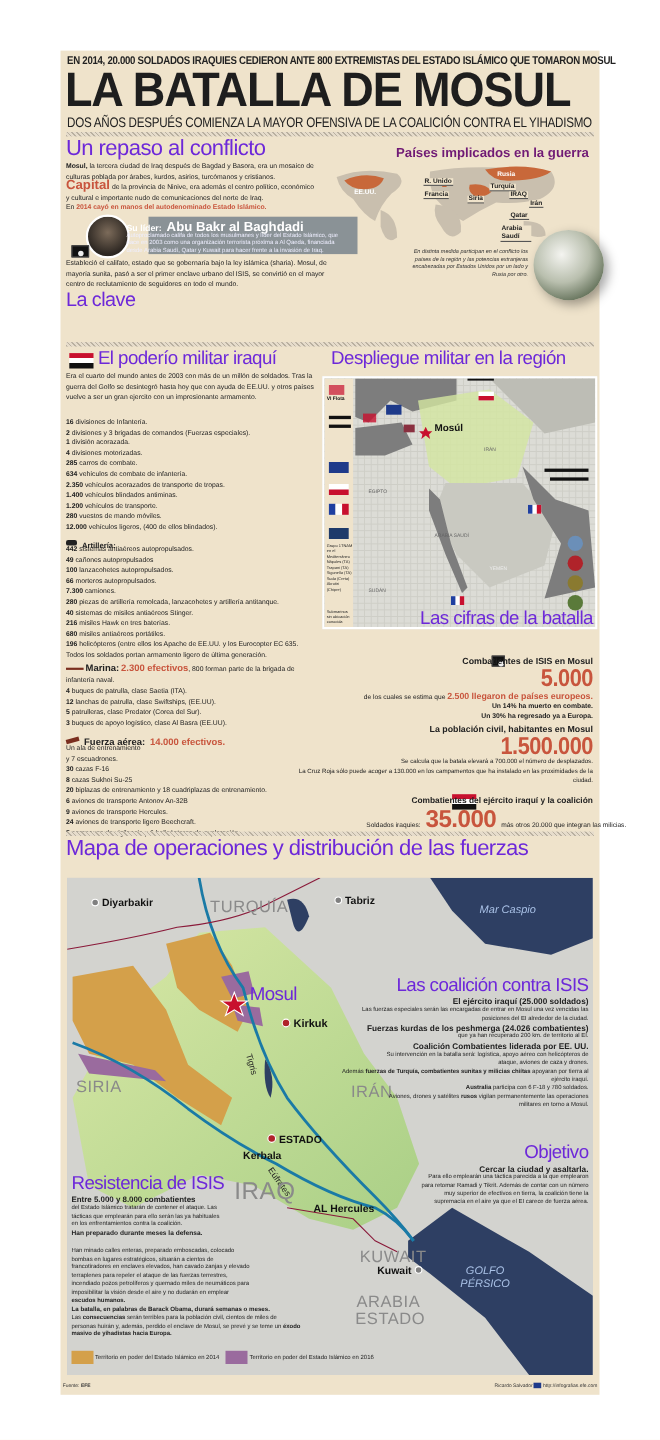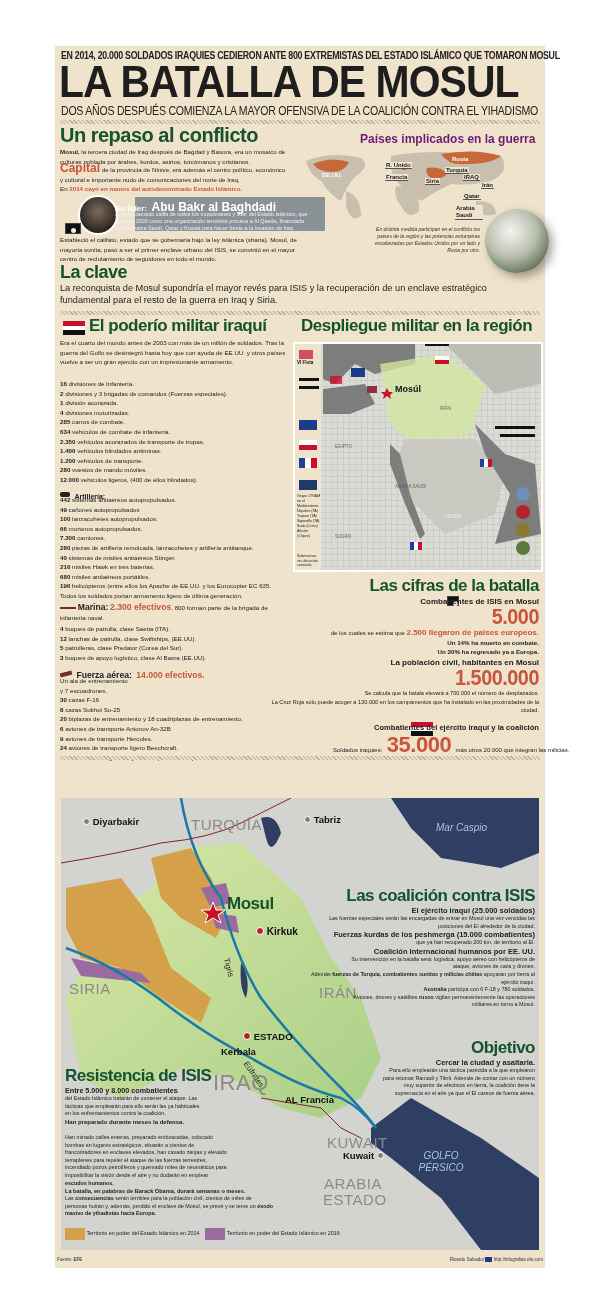--- a/index.html
+++ b/index.html
@@ -3,21 +3,21 @@
 <meta charset="utf-8">
 <style>
   * { box-sizing: border-box; margin: 0; padding: 0; }
   body { width: 600px; height: 1309px; background: #ffffff; font-family: "Liberation Sans", sans-serif; position: relative; overflow: hidden; }
   .sheet { position: absolute; left: 55px; top: 46px; width: 490px; height: 1222px; background: #efe3cb; }
   .abs { position: absolute; }
   .hatch { position: absolute; height: 4px; background: repeating-linear-gradient(45deg, #b9b0a0 0 1px, #e6dccb 1px 3px); }
   .kicker { left: 6px; top: 4px; width: 480px; font-size: 10.2px; font-weight: bold; letter-spacing: -0.3px; color: #222; transform: scaleX(0.86); transform-origin: left; white-space: nowrap; }
   .title { left: 4px; top: 14px; width: 482px; font-size: 44px; font-weight: bold; color: #1e1e1e; letter-spacing: -1px; line-height: 44px; transform: scaleX(0.93); transform-origin: left; white-space: nowrap; }
   .subtitle { left: 6px; top: 58px; font-size: 12.6px; color: #222; letter-spacing: -0.3px; transform: scaleX(0.84); transform-origin: left; white-space: nowrap; }
-  .h-red { color: #14532d; font-weight: bold; letter-spacing: -0.5px; white-space: nowrap; }
+  .h-red { color: #6d28d9; font-weight: normal; letter-spacing: -0.5px; white-space: nowrap; }
   .body-s { font-size: 6.2px; color: #222; line-height: 9.6px; }
   b { font-weight: bold; }
   .red { color: #c8553d; font-weight: bold; }
   .globe { width: 64px; height: 64px; border-radius: 50%; background: radial-gradient(circle at 40% 35%, #f4f4f0 0%, #b9bfae 45%, #5f6d55 80%, #333 100%); box-shadow: 4px 4px 10px rgba(0,0,0,0.35); }
   .country-lbl { font-size: 6px; font-weight: bold; color: #222; background: #efe3cb; padding: 0 1px; border-bottom: 1px solid #555; white-space: nowrap; }
   .leader { background: #8a9296; }
   .avatar { width: 40px; height: 40px; border-radius: 50%; border: 2px solid #fff; background: radial-gradient(circle at 50% 40%, #7c6b5a, #2d2722 70%); }
   .isisflag { width: 16px; height: 11px; background: #111; border: 1px solid #444; }
   .isisflag::after { content: ""; position: absolute; width: 5px; height: 5px; border-radius: 50%; background: #eee; left: 5px; top: 4px; }
   .iraqflag { width: 22px; height: 14px; background: linear-gradient(#c8102e 0 33%, #fff 33% 66%, #111 66%); }
@@ -84,21 +84,20 @@
   <div class="abs country-lbl" style="left:390px;top:121px;">Turquía</div>
   <div class="abs country-lbl" style="left:370px;top:132px;">Siria</div>
   <div class="abs country-lbl" style="left:408px;top:128px;">IRAQ</div>
   <div class="abs country-lbl" style="left:426px;top:136px;">Irán</div>
   <div class="abs country-lbl" style="left:408px;top:147px;">Qatar</div>
   <div class="abs country-lbl" style="left:400px;top:159px;width:28px;white-space:normal;line-height:7px;">Arabia Saudí</div>
   <div class="abs" style="left:310px;top:180px;width:115px;font-size:5px;line-height:7px;font-style:italic;text-align:right;color:#333;">En distinta medida participan en el conflicto los países de la región y las potencias extranjeras encabezadas por Estados Unidos por un lado y Rusia por otro.</div>
   <div class="abs globe" style="left:430px;top:163px;"></div>
 
   <div class="abs h-red" style="left:5px;top:216px;font-size:18px;">La clave</div>
-  <div class="abs" style="left:5px;top:236px;width:480px;font-size:9.2px;line-height:12px;color:#222;">La reconquista de Mosul supondría el mayor revés para ISIS y la recuperación de un enclave estratégico fundamental para el resto de la guerra en Iraq y Siria.</div>
   <div class="hatch" style="left:5px;top:265px;width:480px;"></div>
 
   <div class="abs iraqflag" style="left:8px;top:275px;"></div>
   <div class="abs h-red" style="left:34px;top:270px;font-size:17px;">El poderío militar iraquí</div>
   <div class="abs body-s" style="left:5px;top:292px;width:230px;">Era el cuarto del mundo antes de 2003 con más de un millón de soldados. Tras la guerra del Golfo se desintegró hasta hoy que con ayuda de EE.UU. y otros países vuelve a ser un gran ejercito con un impresionante armamento.</div>
 
   <div class="abs body-s" style="left:5px;top:333px;width:230px;">
     <div><b>16</b><span> divisiones de Infantería.</span></div>
     <div><b>2</b><span> divisiones y 3 brigadas de comandos (Fuerzas especiales).</span></div>
     <div><b>1</b><span> división acorazada.</span></div>
@@ -209,21 +208,21 @@
       <div>Akrotiri (Chipre)</div>
     </div>
     <div class="abs" style="left:2px;top:210px;width:24px;font-size:3.6px;line-height:4.5px;color:#222;">Submarinos sin ubicación conocida</div>
     <div class="abs" style="left:100px;top:140px;font-size:4.5px;color:#666;">ARABIA SAUDÍ</div>
     <div class="abs" style="left:150px;top:170px;font-size:4.5px;color:#eee;">YEMEN</div>
     <div class="abs" style="left:40px;top:100px;font-size:4.5px;color:#666;">EGIPTO</div>
     <div class="abs" style="left:40px;top:190px;font-size:4.5px;color:#666;">SUDÁN</div>
     <div class="abs" style="left:145px;top:62px;font-size:4.5px;color:#666;">IRÁN</div>
   </div>
 
-  <div class="abs h-red right" style="left:250px;top:530px;width:234px;font-size:17px;">Las cifras de la batalla</div>
+  <div class="abs h-red right" style="left:250px;top:506px;width:234px;font-size:17px;">Las cifras de la batalla</div>
   <div class="abs isisflag" style="left:392px;top:550px;width:12px;height:10px;"></div>
   <div class="abs right" style="left:240px;top:551px;width:244px;font-size:8px;font-weight:bold;color:#222;">Combatientes de ISIS en Mosul</div>
   <div class="abs stat-num right" style="left:300px;top:558px;width:184px;">5.000</div>
   <div class="abs right" style="left:160px;top:582px;width:324px;font-size:6px;color:#222;white-space:nowrap;">
     <span>de los cuales se estima que </span><span class="red" style="font-size:8px;">2.500 llegaron de países europeos.</span>
   </div>
   <div class="abs right" style="left:240px;top:593px;width:244px;font-size:6.2px;font-weight:bold;color:#222;">Un 14% ha muerto en combate.</div>
   <div class="abs right" style="left:240px;top:602px;width:244px;font-size:6.2px;font-weight:bold;color:#222;">Un 30% ha regresado ya a Europa.</div>
   <div class="abs right" style="left:240px;top:612px;width:244px;font-size:8px;font-weight:bold;color:#222;">La población civil, habitantes en Mosul</div>
   <div class="abs stat-num right" style="left:300px;top:619px;width:184px;">1.500.000</div>
@@ -233,20 +232,21 @@
   </div>
   <div class="abs iraqflag" style="left:356px;top:676px;"></div>
   <div class="abs right" style="left:240px;top:677px;width:244px;font-size:7.6px;font-weight:bold;color:#222;white-space:nowrap;">Combatientes del ejército iraquí y la coalición</div>
   <div class="abs" style="left:278px;top:686px;white-space:nowrap;">
     <span style="font-size:6px;color:#222;">Soldados iraquies:</span>
     <span class="red" style="font-size:22px;letter-spacing:-0.5px;">35.000</span>
     <span style="font-size:6px;color:#222;">más otros 20.000 que integran las milicias.</span>
   </div>
   <div class="hatch" style="left:5px;top:710px;width:480px;"></div>
 
+  <div class="abs h-red" style="left:5px;top:714px;font-size:20px;">Mapa de operaciones y distribución de las fuerzas</div>
 
   <div class="abs big-map">
     <svg class="abs" style="left:0;top:0;" width="478" height="452" viewBox="0 0 478 452">
       <defs>
         <linearGradient id="g1" x1="0" x2="1" y1="0" y2="1">
             <stop offset="0" stop-color="#d9e8a6"></stop>
             <stop offset="1" stop-color="#a9cf86"></stop>
           </linearGradient>
       </defs>
       <rect width="478" height="452" fill="#d3d3cf"></rect>
@@ -273,33 +273,33 @@
     <div class="abs" style="left:375px;top:24px;font-size:10px;font-style:italic;color:#a9c1e6;">Mar Caspio</div>
     <div class="abs h-red" style="left:166px;top:96px;font-size:17px;">Mosul</div>
     <div class="abs city-lbl" style="left:195px;top:128px;font-size:10px;"><span class="city-dot"></span> <span>Kirkuk</span></div>
     <div class="abs map-lbl-gray" style="left:8px;top:182px;">SIRIA</div>
     <div class="abs" style="left:158px;top:165px;font-size:8px;color:#222;transform:rotate(75deg);">Tigris</div>
     <div class="abs map-lbl-gray" style="left:258px;top:186px;">IRÁN</div>
     <div class="abs city-lbl" style="left:182px;top:233px;"><span class="city-dot"></span> <span>ESTADO</span></div>
     <div class="abs city-lbl" style="left:160px;top:248px;">Kerbala</div>
     <div class="abs" style="left:178px;top:272px;font-size:8px;color:#222;transform:rotate(55deg);">Eúfrates</div>
     <div class="abs map-lbl-gray" style="left:152px;top:272px;font-size:22px;">IRAQ</div>
-    <div class="abs city-lbl" style="left:224px;top:296px;">AL Francia</div>
+    <div class="abs city-lbl" style="left:224px;top:296px;">AL Hercules</div>
     <div class="abs map-lbl-gray" style="left:266px;top:336px;">KUWAIT</div>
     <div class="abs city-lbl" style="left:282px;top:352px;"><span>Kuwait</span> <span class="city-dot-gray"></span></div>
     <div class="abs" style="left:355px;top:352px;width:50px;font-size:10px;font-style:italic;color:#a9c1e6;text-align:center;line-height:12px;">GOLFO PÉRSICO</div>
     <div class="abs map-lbl-gray" style="left:262px;top:378px;width:60px;text-align:center;line-height:16px;">ARABIA ESTADO</div>
 
     <div class="abs h-red right" style="left:250px;top:88px;width:224px;font-size:17px;">Las coalición contra ISIS</div>
     <div class="abs right" style="left:200px;top:108px;width:274px;color:#222;">
       <div style="font-size:7.5px;font-weight:bold;">El ejército iraquí (25.000 soldados)</div>
       <div style="font-size:5.4px;line-height:7.6px;padding-left:60px;">Las fuerzas especiales serán las encargadas de entrar en Mosul una vez vencidas las posiciones del EI alrededor de la ciudad.</div>
-      <div style="font-size:7.5px;font-weight:bold;white-space:nowrap;">Fuerzas kurdas de los peshmerga (15.000 combatientes)</div>
+      <div style="font-size:7.5px;font-weight:bold;white-space:nowrap;">Fuerzas kurdas de los peshmerga (24.026 combatientes)</div>
       <div style="font-size:5.4px;line-height:7.6px;">que ya han recuperado 200 km. de territorio al EI.</div>
-      <div style="font-size:7.5px;font-weight:bold;">Coalición Internacional humanos por EE. UU.</div>
+      <div style="font-size:7.5px;font-weight:bold;">Coalición Combatientes liderada por EE. UU.</div>
       <div style="font-size:5.4px;line-height:7.6px;padding-left:80px;">Su intervención en la batalla será: logística, apoyo aéreo con helicópteros de ataque, aviones de caza y drones.</div>
       <div style="font-size:5.4px;line-height:7.6px;padding-left:40px;"><span>Además </span><b>fuerzas de Turquía, combatientes sunitas y milicias chiítas</b><span> apoyaran por tierra al ejército iraquí.</span></div>
       <div style="font-size:5.4px;line-height:7.6px;"><b>Australia</b><span> participa con 6 F-18 y 780 soldados.</span></div>
       <div style="font-size:5.4px;line-height:7.6px;padding-left:90px;"><span>Aviones, drones y satélites </span><b>rusos</b><span> vigilan permanentemente las operaciones militares en torno a Mosul.</span></div>
     </div>
 
     <div class="abs right" style="left:300px;top:260px;width:174px;color:#222;">
       <div style="font-size:7.5px;font-weight:bold;">Cercar la ciudad y asaltarla.</div>
       <div style="font-size:5.4px;line-height:7.6px;padding-left:20px;">Para ello emplearán una táctica parecida a la que emplearon para retomar Ramadi y Tikrit. Además de contar con un número muy superior de efectivos en tierra, la coalición tiene la supremacía en el aire ya que el EI carece de fuerza aérea.</div>
     </div>

